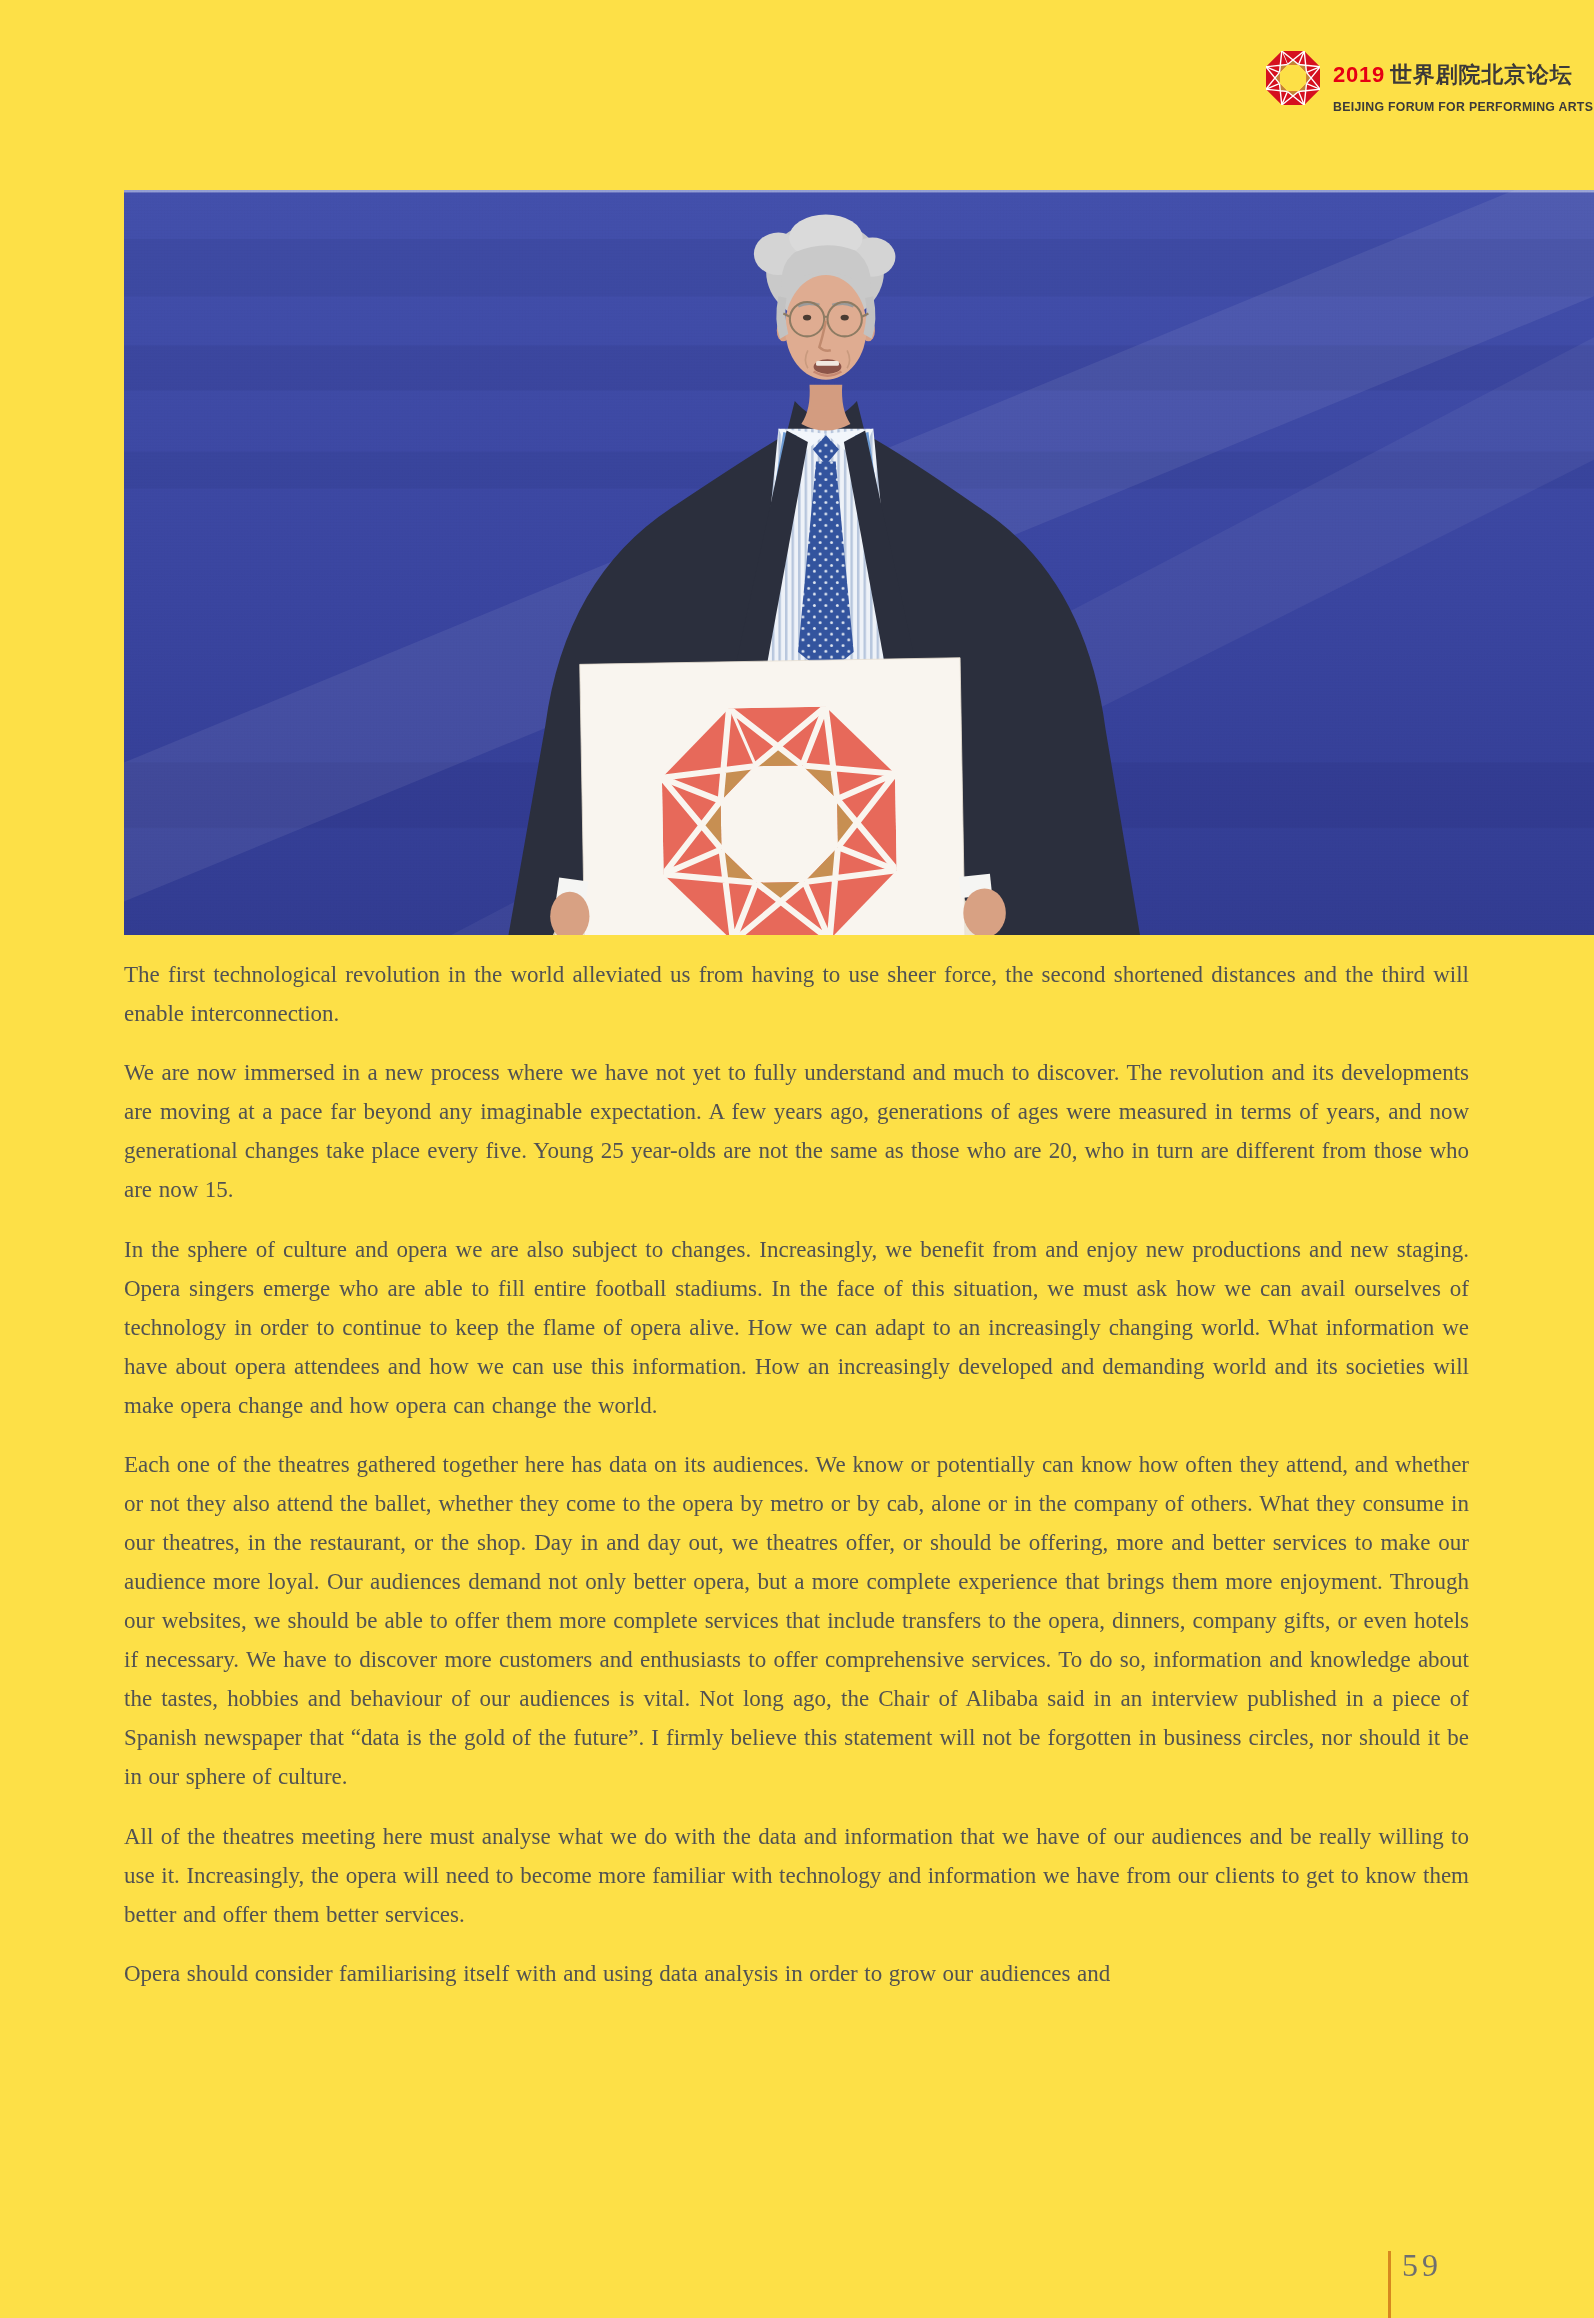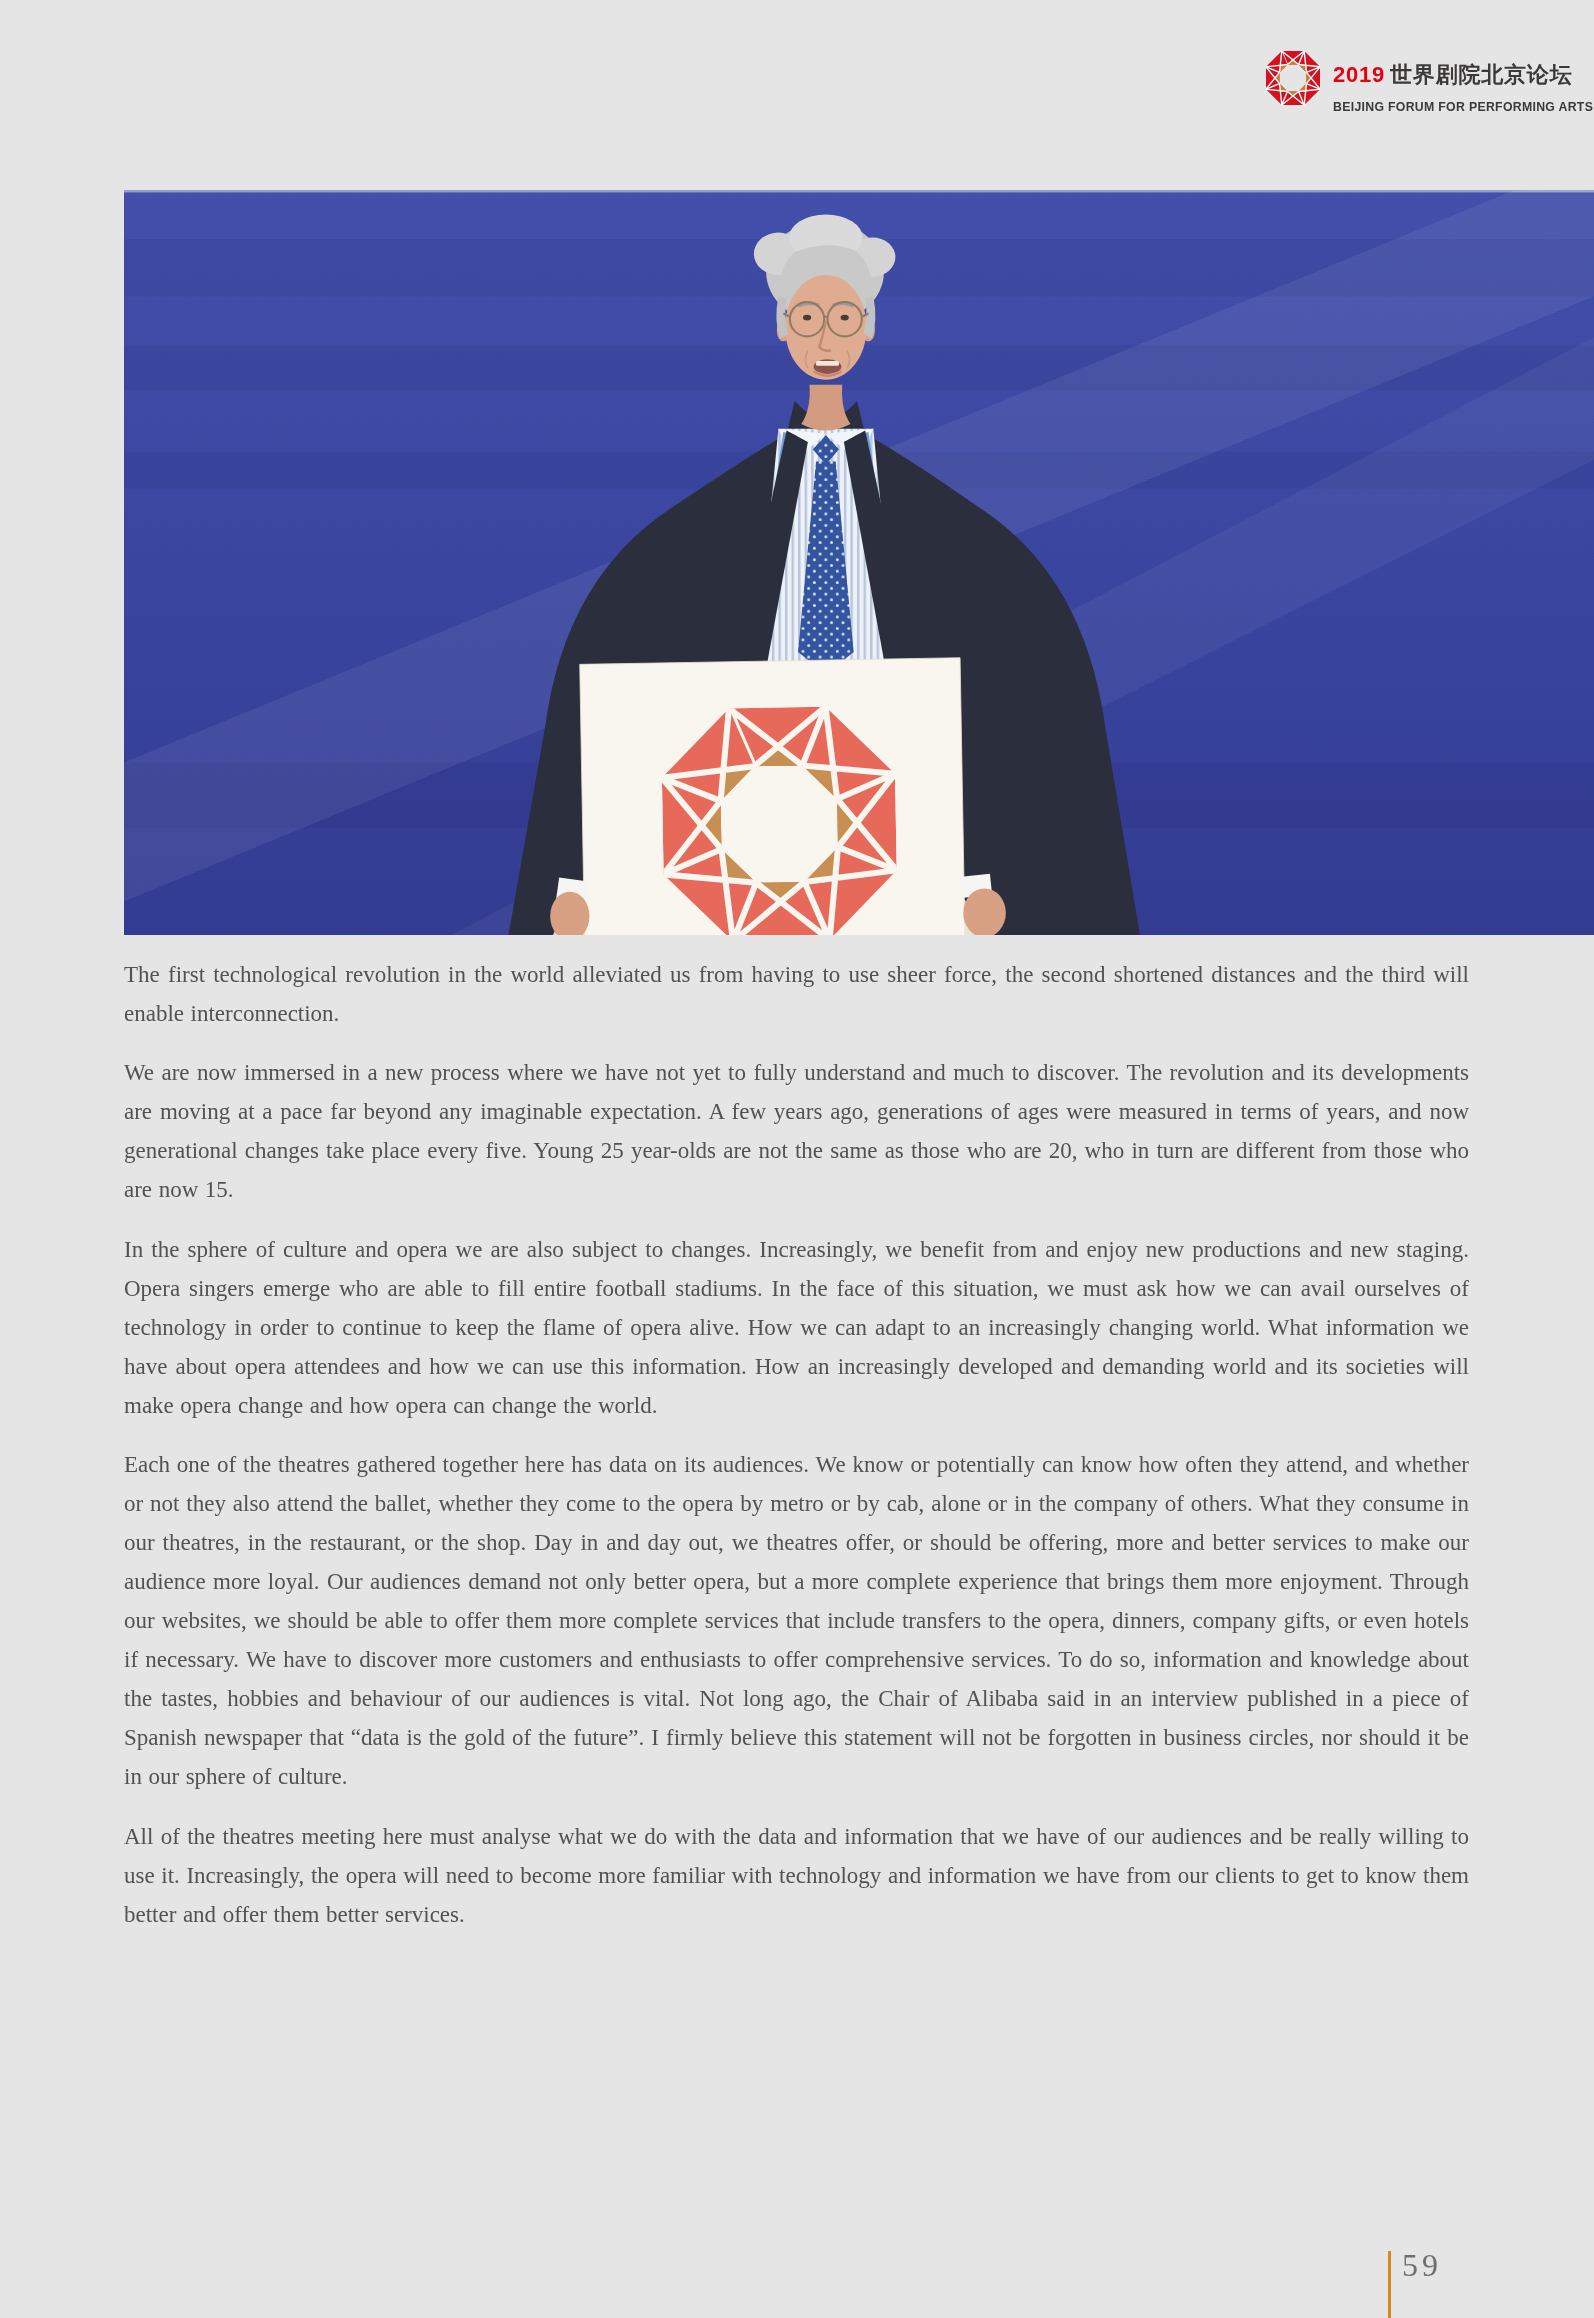--- a/index.html
+++ b/index.html
@@ -1,19 +1,19 @@
 <!DOCTYPE html>
 <html style="font-size:13px"><head>
 <meta charset="utf-8">
 <style>
   html,body{margin:0;padding:0;background:#888;}
   .page{
     position:relative;
     width:1594px;height:2319px;
-    background:#e5e5e5;
+    background:#fde047;
     overflow:hidden;
     font-family:"Liberation Serif", serif;
   }
   
   .header-logo{position:absolute;left:1266px;top:51px;width:54px;height:54px;
     --c1:#d5101f;--c2:#c08436;--bg:#ffffff;}
   .header-text{position:absolute;left:1333px;top:62px;width:245px;
     font-family:"Liberation Sans", sans-serif;}
   .header-line1{font-size:22px;font-weight:700;color:#3c3a39;letter-spacing:0.8px;white-space:nowrap;line-height:26px;}
   .header-line1 .year{color:#e60013;margin-right:4.9px;}
@@ -159,19 +159,20 @@
       </g>
     </g>
   </svg>
 
   <div class="bodycol">
     <p>The first technological revolution in the world alleviated us from having to use sheer force, the second shortened distances and the third will enable interconnection.</p>
     <p>We are now immersed in a new process where we have not yet to fully understand and much to discover. The revolution and its developments are moving at a pace far beyond any imaginable expectation. A few years ago, generations of ages were measured in terms of years, and now generational changes take place every five. Young 25 year-olds are not the same as those who are 20, who in turn are different from those who are now 15.</p>
     <p>In the sphere of culture and opera we are also subject to changes. Increasingly, we benefit from and enjoy new productions and new staging. Opera singers emerge who are able to fill entire football stadiums. In the face of this situation, we must ask how we can avail ourselves of technology in order to continue to keep the flame of opera alive. How we can adapt to an increasingly changing world. What information we have about opera attendees and how we can use this information. How an increasingly developed and demanding world and its societies will make opera change and how opera can change the world.</p>
     <p>Each one of the theatres gathered together here has data on its audiences. We know or potentially can know how often they attend, and whether or not they also attend the ballet, whether they come to the opera by metro or by cab, alone or in the company of others. What they consume in our theatres, in the restaurant, or the shop. Day in and day out, we theatres offer, or should be offering, more and better services to make our audience more loyal. Our audiences demand not only better opera, but a more complete experience that brings them more enjoyment. Through our websites, we should be able to offer them more complete services that include transfers to the opera, dinners, company gifts, or even hotels if necessary. We have to discover more customers and enthusiasts to offer comprehensive services. To do so, information and knowledge about the tastes, hobbies and behaviour of our audiences is vital. Not long ago, the Chair of Alibaba said in an interview published in a piece of Spanish newspaper that “data is the gold of the future”. I firmly believe this statement will not be forgotten in business circles, nor should it be in our sphere of culture.</p>
     <p>All of the theatres meeting here must analyse what we do with the data and information that we have of our audiences and be really willing to use it. Increasingly, the opera will need to become more familiar with technology and information we have from our clients to get to know them better and offer them better services.</p>
+    <p>Opera should consider familiarising itself with and using data analysis in order to grow our audiences and</p>
   </div>
 
   <div class="pagenum-rule"></div>
   <div class="pagenum">59</div>
 
 </div>
 
 
 </body></html>

